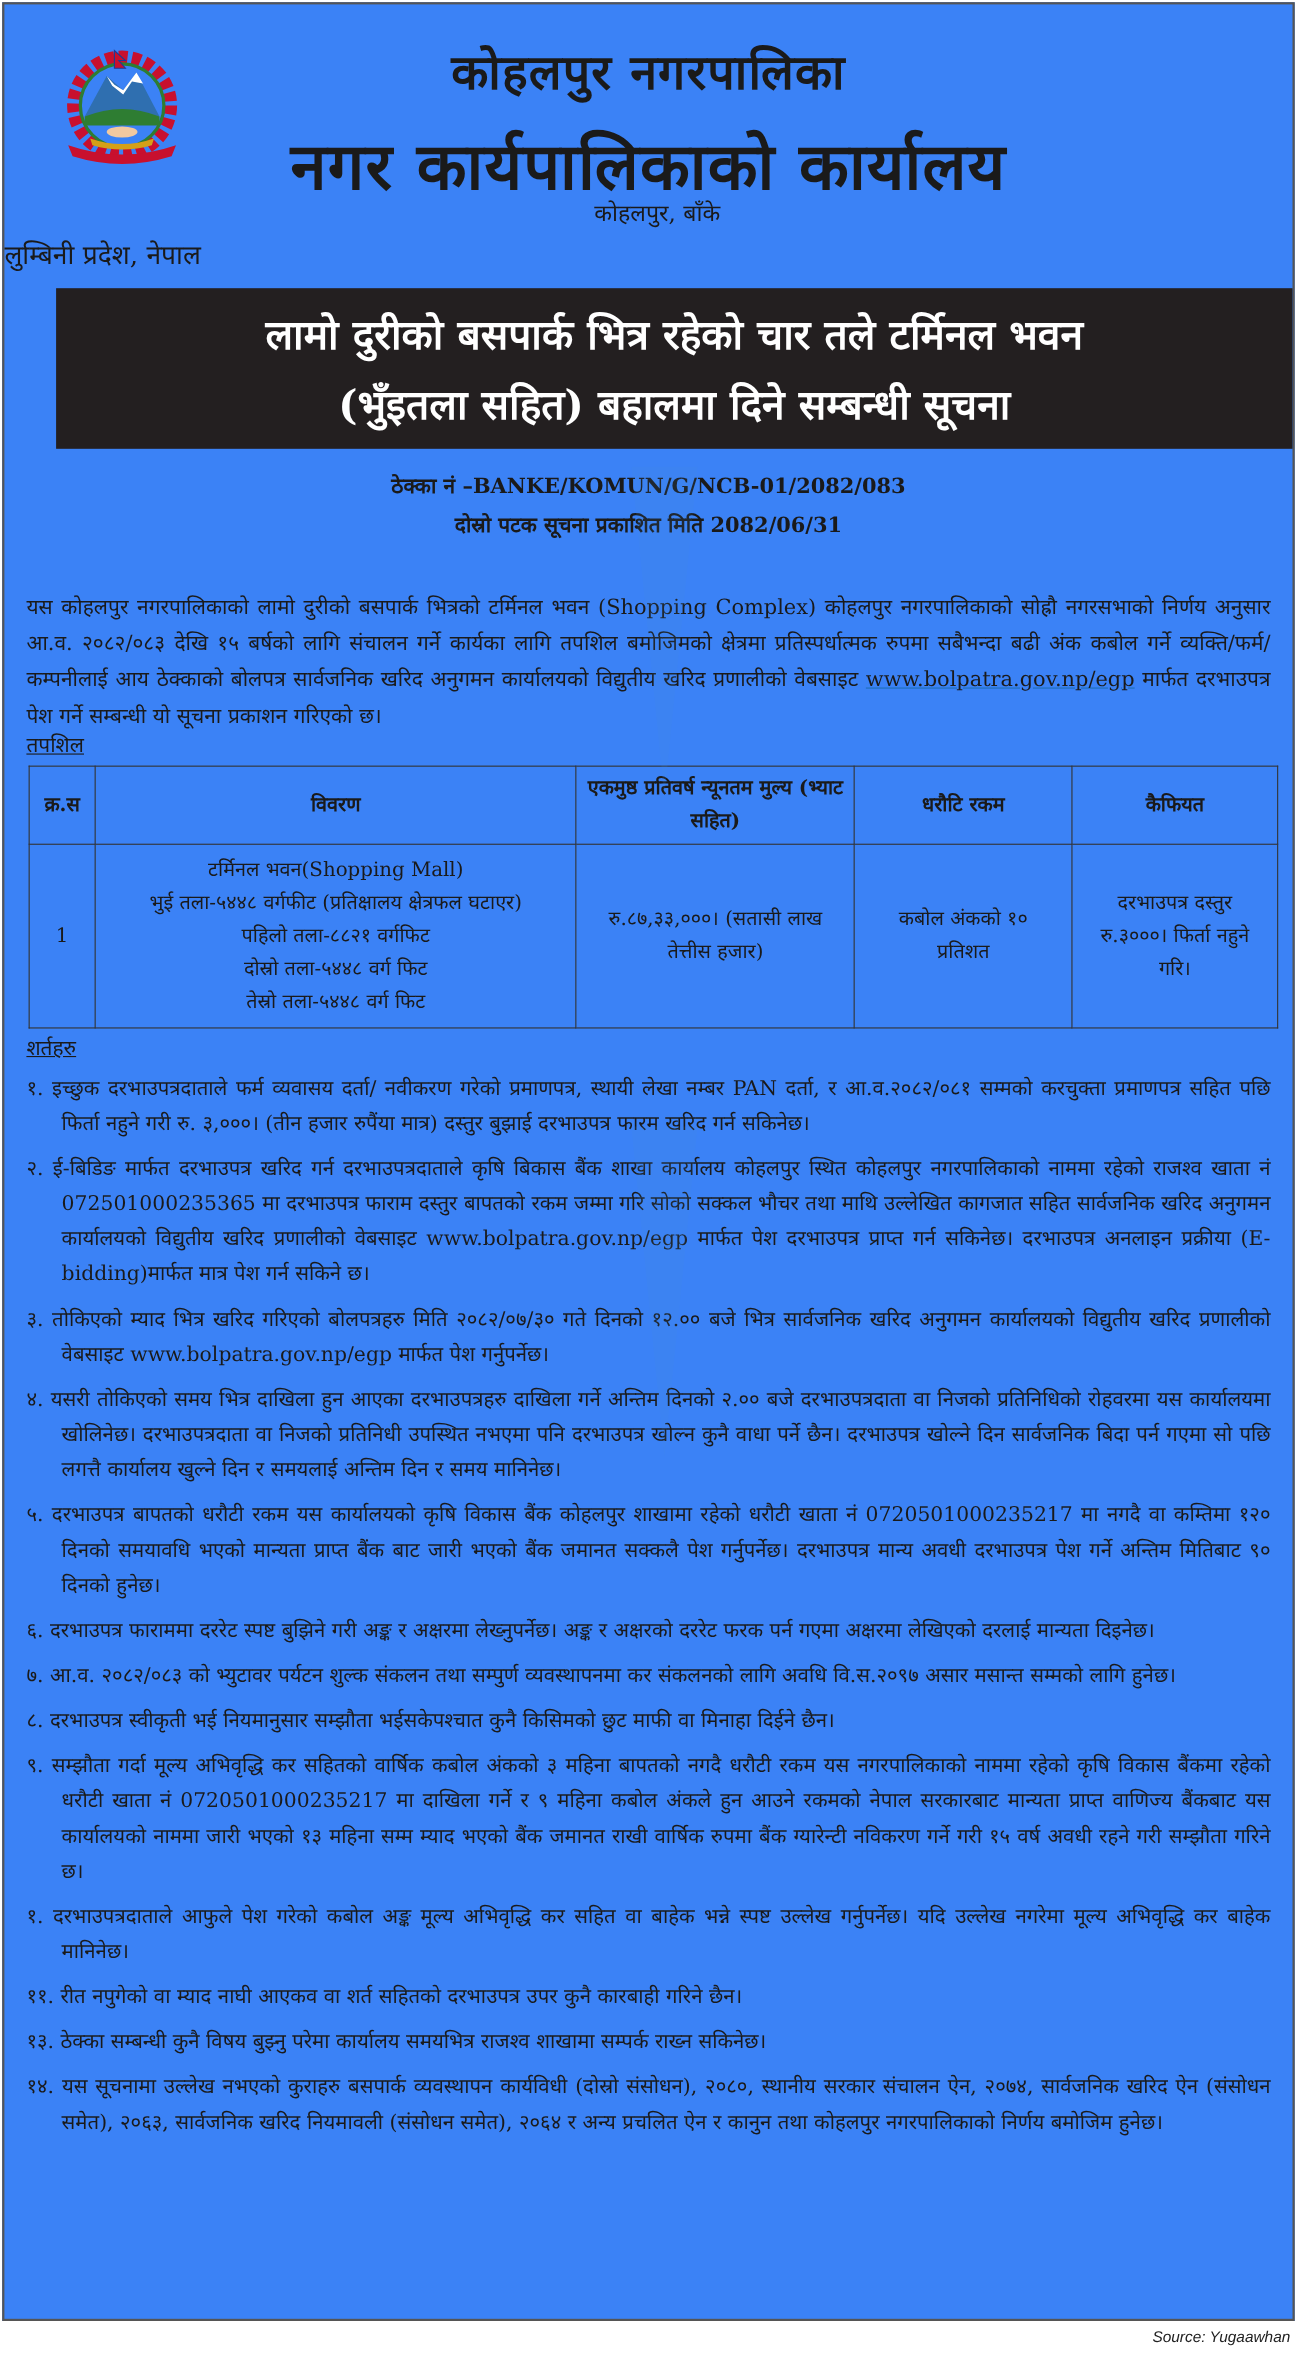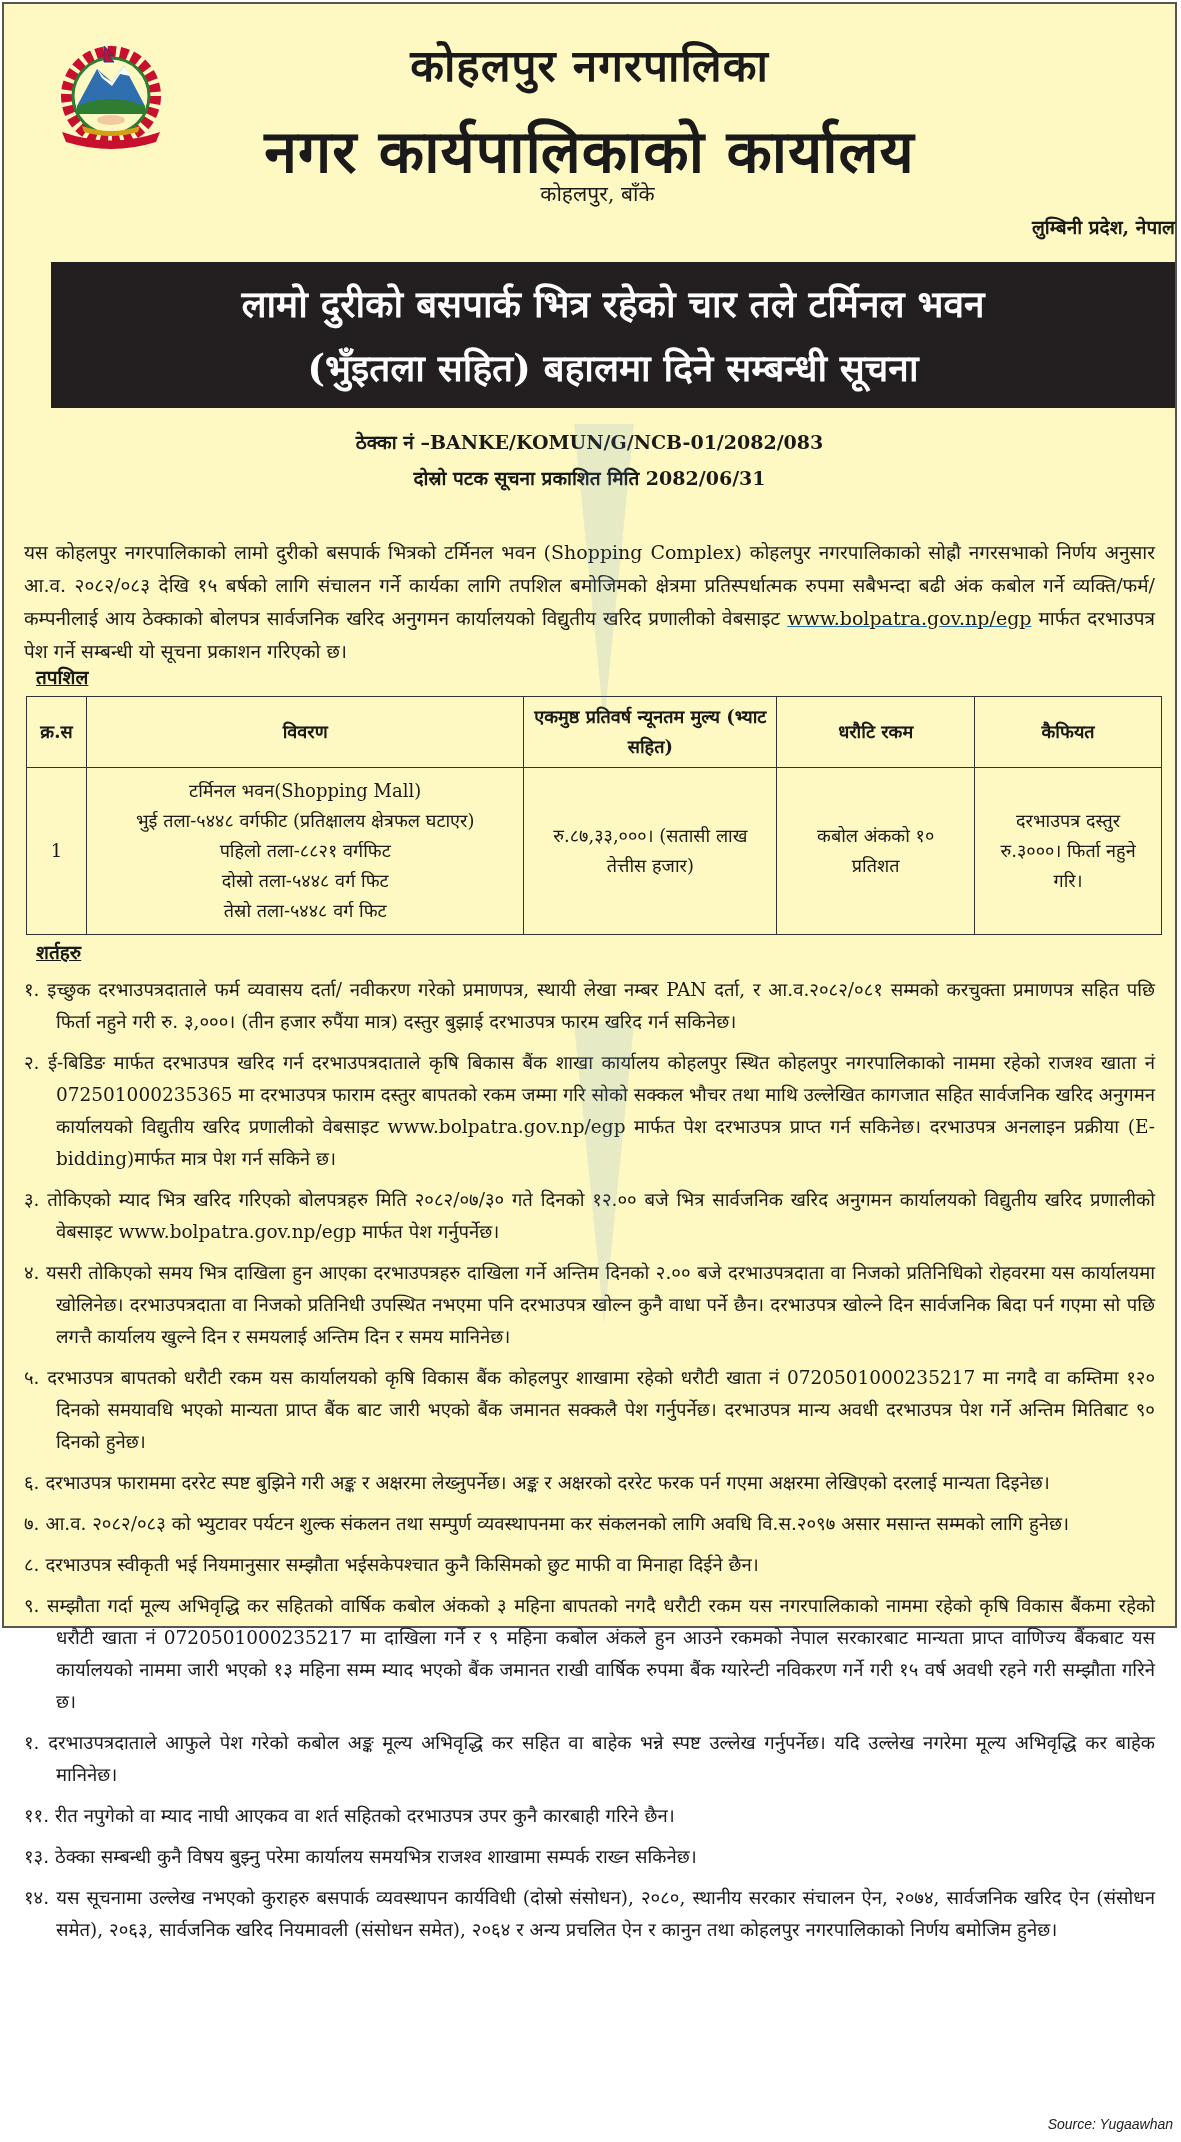--- a/index.html
+++ b/index.html
@@ -1,36 +1,36 @@
 <!DOCTYPE html>
 <html><head>
 <meta charset="utf-8">
 <style>
   html, body { margin:0; padding:0; background:#ffffff; }
   body { width:1181px; height:2142px; position:relative; overflow:hidden;
          font-family:"DejaVu Serif","Liberation Serif",serif; color:#1a1a1a; }
-  .frame { position:absolute; left:2px; top:2px; width:1175px; height:1626px;
-           border:2px solid #555; box-sizing:border-box; background:#fef9c3; }
+  .frame { position:absolute; left:2px; top:2px; width:1175px; height:2108px;
+           border:2px solid #555; box-sizing:border-box; background:#3b82f6; }
   .header { position:relative; height:250px; }
   .logo { position:absolute; left:38px; top:40px; width:138px; height:112px; }
   .h1 { position:absolute; left:0; right:0; top:30px; text-align:center;
         font-size:44px; font-weight:bold; letter-spacing:1px; }
   .h2 { position:absolute; left:0; right:0; top:105px; text-align:center;
         font-size:59px; font-weight:bold; letter-spacing:1px; }
   .h3 { position:absolute; left:0; right:0; top:175px; text-align:center; font-size:21px;margin-left:16px; }
-  .h4 { position:absolute; left:0; right:0; top:210px; text-align:right; font-size:19px;font-weight:bold; }
+  .h4 { position:absolute; left:0; right:0; top:210px; text-align:left; font-size:24px; }
   .banner { position:absolute; left:0; right:0; top:258px; height:146px; background:#231f20;
             color:#fff; text-align:center; font-weight:bold; font-size:37px; line-height:64px;
             padding-top:10px; box-sizing:border-box;margin-left:47px; }
   .refblock { position:absolute; left:0; right:0; top:420px; text-align:center;
               font-size:19px; font-weight:bold; line-height:36px; }
   .intro { position:absolute; left:20px; right:20px; top:508px; font-size:19px; line-height:33px;
            text-align:justify;margin-top:24px; }
   a.link { color:#1a1a1a; text-decoration:underline; text-decoration-color:#1f6fb5; }
-  .section-title { position:absolute; left:32px; font-size:19px; font-weight:bold;
+  .section-title { position:absolute; left:20px; font-size:19px; font-weight:normal;
                    text-decoration:underline; }
   table.tbl { position:absolute; left:22px; top:692px; width:1136px; border-collapse:collapse;
               font-size:18px; }
   table.tbl th, table.tbl td { border:1.5px solid #333; text-align:center; vertical-align:middle; }
   table.tbl th { height:68px; font-weight:bold; line-height:30px; }
   table.tbl td { height:164px; line-height:30px; }
   .terms { position:absolute; left:20px; right:20px; top:970px; font-size:18.5px; line-height:32px; }
   .term { padding-left:32px; text-indent:-32px; margin-bottom:9px; text-align:justify; }
   .source { position:absolute; right:8px; top:2116px; font-family:"Liberation Sans",sans-serif;
             font-style:italic; font-size:14px; color:#222; }

